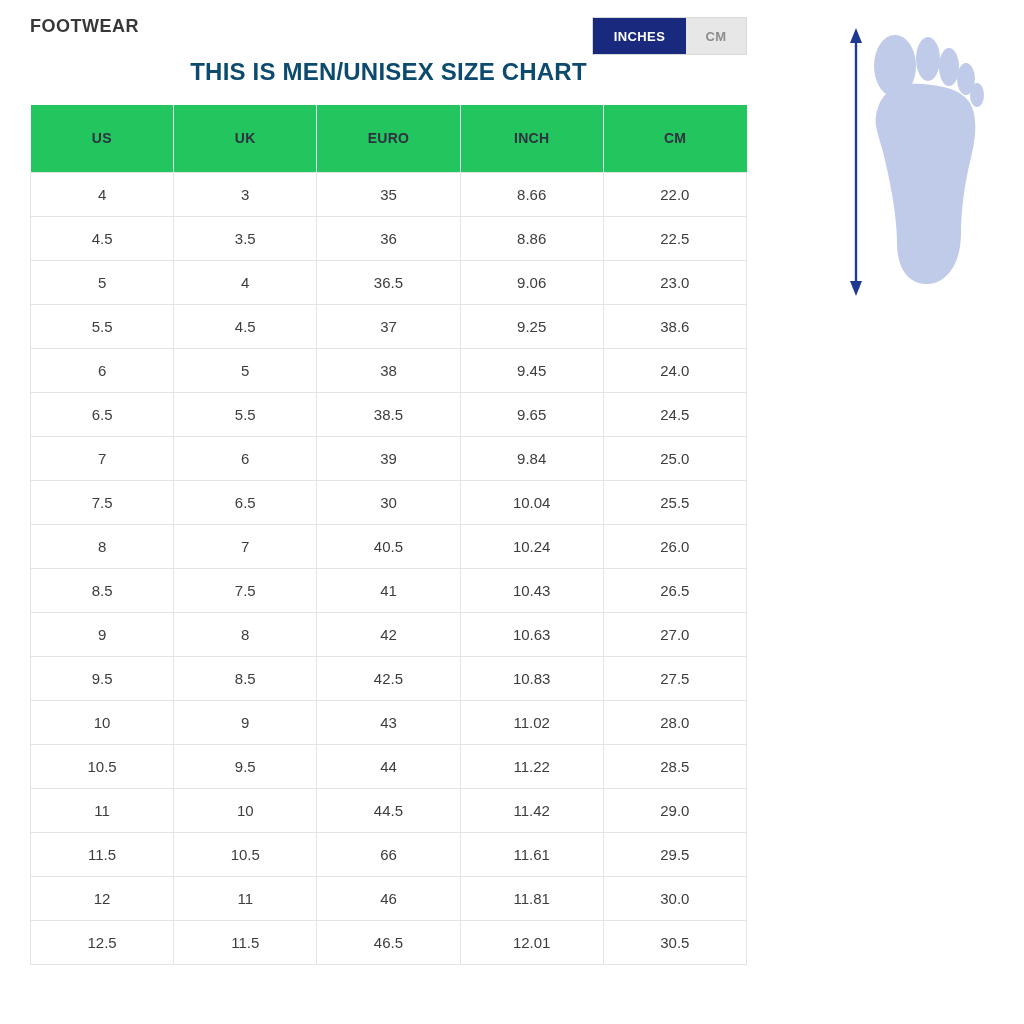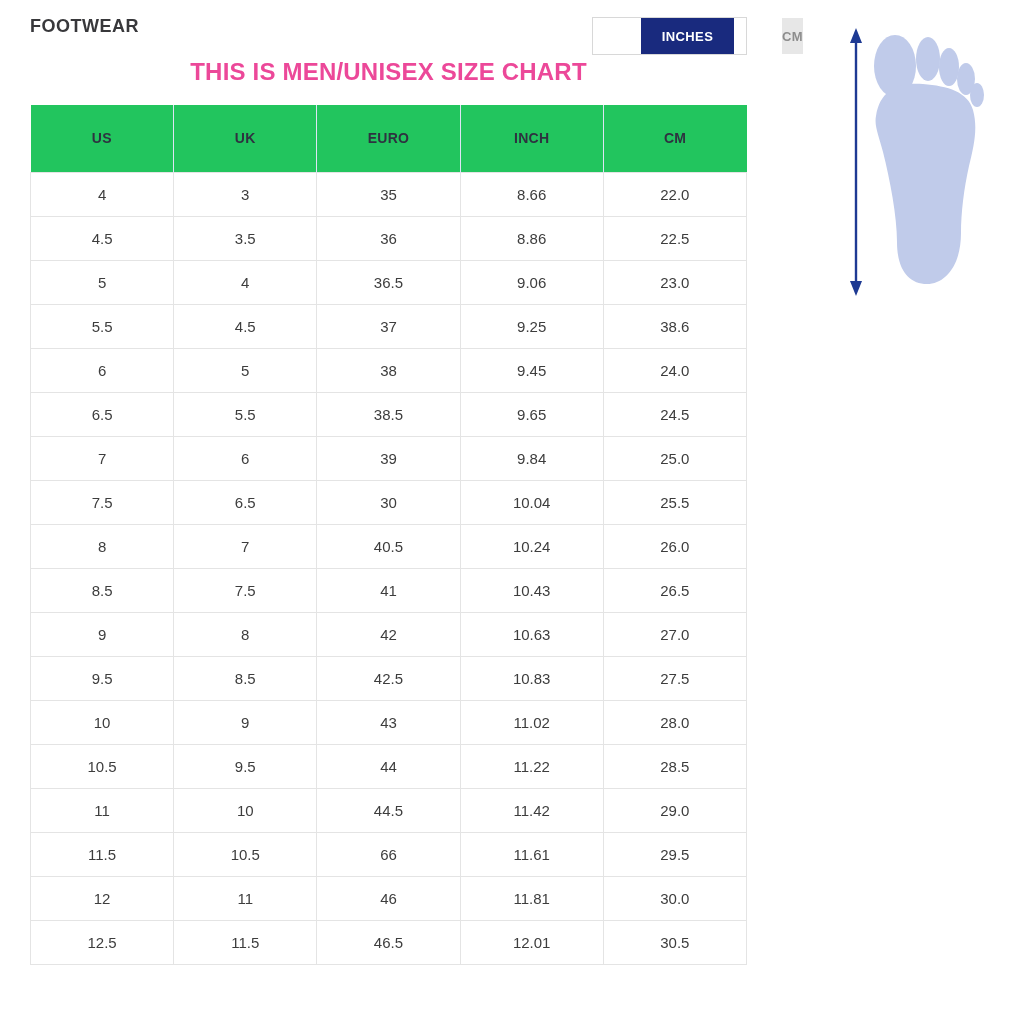--- a/index.html
+++ b/index.html
@@ -12,29 +12,29 @@
   }
 
   .unit-toggle {
     position:absolute; left:592px; top:17px; width:155px; height:38px;
     display:flex; border:1px solid #d8d8d8;
   }
   .unit-toggle .toggle-btn {
     display:flex; align-items:center; justify-content:center;
     font-family:"Liberation Sans", sans-serif;
     font-size:13px; font-weight:700; letter-spacing:0.4px;
-    border:none; cursor:pointer; background:#e7e7e7; color:#8d8d8d;margin-left:48px;
+    border:none; cursor:pointer; background:#e7e7e7; color:#8d8d8d;
   }
   .unit-toggle .toggle-btn.inches { flex:0 0 93px; }
   .unit-toggle .toggle-btn.cm { flex:1; }
   .unit-toggle .toggle-btn.active { background:#192a7e; color:#ffffff; }
 
   .chart-subtitle {
     position:absolute; left:30px; top:58px; width:717px;
-    text-align:center; font-size:24px; font-weight:700; color:#ec4899;
+    text-align:center; font-size:24px; font-weight:700; color:#0c4a6e;
     letter-spacing:0.2px;
   }
 
   .table-wrap { position:absolute; left:30px; top:105px; width:717px; }
   table { width:100%; border-collapse:collapse; table-layout:fixed; text-align:center; }
   thead th {
     background:#22c55e; height:67px;
     font-size:14px; font-weight:700; color:#2e3240; letter-spacing:0.3px;
   }
   thead th:not(:last-child) { border-right:1px solid #dde4f5; }

